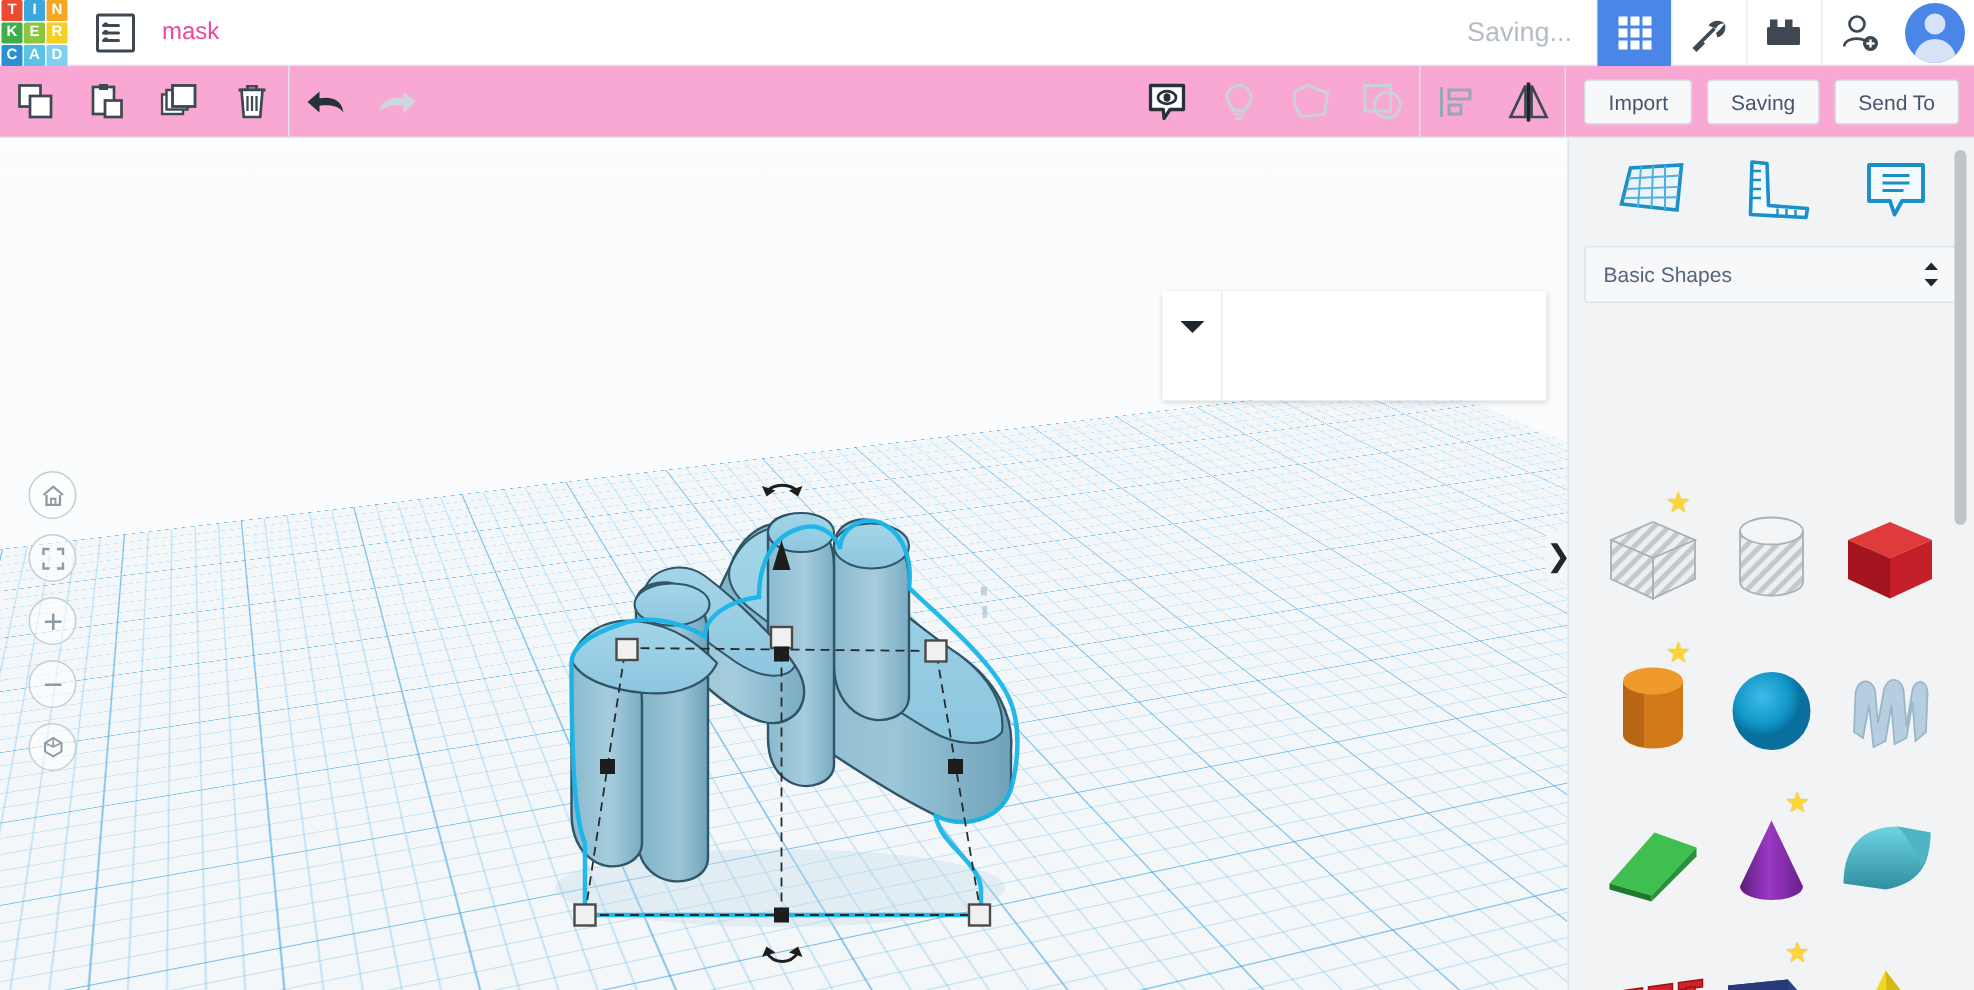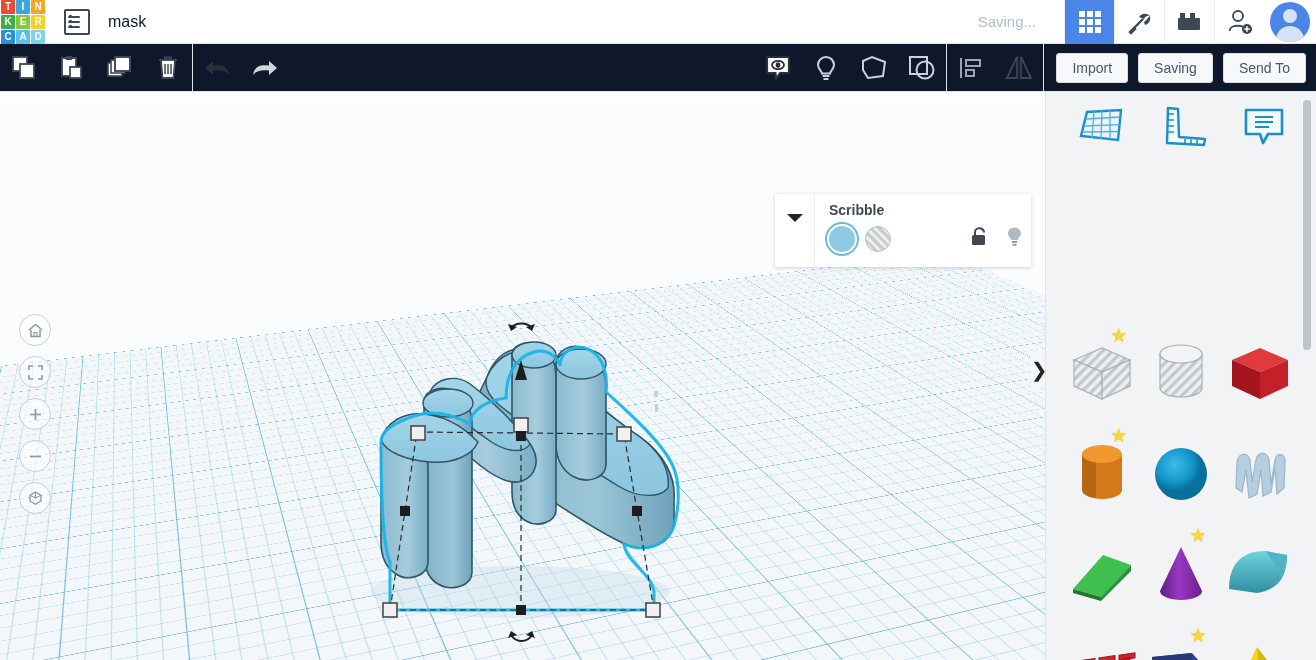--- a/index.html
+++ b/index.html
@@ -44,27 +44,27 @@
   .menu-btn i {
     display: block; height: 2px; background: #3d4852;
     border-radius: 1px;
   }
   .menu-btn i:nth-child(odd) { width: 3px; }
   .menu-btn i:nth-child(even) { width: 12px; margin-left: -8px; }
   .menu-row { display: flex; align-items: center; gap: 4px; height: 3px; }
   .menu-row .dot { width: 3px; height: 3px; background: #3d4852; }
   .menu-row .bar { width: 11px; height: 2px; background: #3d4852; }
   .doc-title {
-    margin-left: 18px; font-size: 16px; color: #0f172a; font-weight: 400;
+    margin-left: 18px; font-size: 16px; color: #ec4899; font-weight: 400;
   }
   .header-right {
     margin-left: auto; display: flex; align-items: center; height: 44px;
   }
   .saving-text {
-    font-size: 15px; color: #b4bcc6; margin-right: 28px;
+    font-size: 18px; color: #b4bcc6; margin-right: 16px;
   }
   .hdr-icon {
     width: 50px; height: 44px;
     display: flex; align-items: center; justify-content: center;
     border-left: 1px solid #eceff2;
     cursor: pointer; position: relative;
   }
   .hdr-icon.active { background: #4a86e8; }
   .grid9 {
     display: grid; grid-template-columns: repeat(3, 6px);
@@ -84,21 +84,21 @@
     background: #d6e2f7; border-radius: 50%; left: 13px; top: 7px;
   }
   .avatar::after {
     content: ""; position: absolute; width: 28px; height: 18px;
     background: #d6e2f7; border-radius: 14px 14px 0 0; left: 6px; top: 24px;
   }
 
   
   .toolbar {
     position: absolute; top: 44px; left: 0; width: 1316px; height: 48px;
-    background: #0f172a; border-bottom: 1px solid #dfe3e8;
+    background: #f9a8d4; border-bottom: 1px solid #dfe3e8;
     display: flex; align-items: center; z-index: 35;
   }
   .tb-btn {
     width: 48px; height: 48px; display: flex; align-items: center;
     justify-content: center; cursor: pointer;
   }
   .tb-sep { width: 1px; height: 48px; background: #dfe3e8; }
   .tb-spacer { flex: 1; }
   .tb-text-btn {
     height: 30px; padding: 0 15px; margin-right: 10px;
@@ -575,42 +575,20 @@
         </svg>
       </div>
     </div>
 
     <div class="inspector">
       <div class="insp-left">
         <svg width="18" height="12" viewBox="0 0 18 12">
           <path d="M1 2 L9 10 L17 2 Z" fill="#1d2730"></path>
         </svg>
       </div>
-      <div class="insp-body">
-        <div class="insp-title">Scribble</div>
-        <div class="insp-row">
-          <div class="swatch solid"></div>
-          <div class="swatch hole"></div>
-        </div>
-        <div class="insp-tools">
-          <div>
-            <svg width="18" height="20" viewBox="0 0 18 20">
-              <rect x="2" y="9" width="13" height="10" rx="1.5" fill="#3d4852"></rect>
-              <path d="M5 9 V6 C5 3 8 1.5 11 2.5 C13 3.2 14 5 14 6.5" fill="none" stroke="#3d4852" stroke-width="2"></path>
-            </svg>
-          </div>
-          <div>
-            <svg width="17" height="21" viewBox="0 0 17 21">
-              <path d="M8.5 1.5 C12.4 1.5 15 4.3 15 7.5 C15 10.5 12 11.8 11.6 14 H5.4 C5 11.8 2 10.5 2 7.5 C2 4.3 4.6 1.5 8.5 1.5 Z" fill="#aeb8c1"></path>
-              <rect x="6" y="15" width="5" height="2" fill="#8d99a3"></rect>
-              <rect x="6.5" y="18" width="4" height="1.8" fill="#8d99a3"></rect>
-            </svg>
-          </div>
-        </div>
-      </div>
     </div>
 
   </div>
 
   <div class="panel-collapse">❯</div>
 
   <div class="rpanel">
 
     <div class="rp-icons">
       <div class="rp-icon">
@@ -628,20 +606,29 @@
         </svg>
       </div>
       <div class="rp-icon">
         <svg width="46" height="44" viewBox="0 0 46 44">
           <path d="M5 6 H41 V30 H27 L22 39 L19 30 H5 Z" fill="#f4fbfe" stroke="#1b8fc7" stroke-width="2.6" stroke-linejoin="round"></path>
           <path d="M14 13 H32 M14 18 H32 M14 23 H28" stroke="#1b8fc7" stroke-width="1.9"></path>
         </svg>
       </div>
     </div>
 
+    <div class="rp-select-wrap">
+      <div class="rp-select">
+        <span class="rp-select-label">Basic Shapes</span>
+        <svg width="11" height="18" viewBox="0 0 11 18">
+          <path d="M5.5 1 L10 6 H1 Z" fill="#1d2730"></path>
+          <path d="M5.5 17 L10 12 H1 Z" fill="#1d2730"></path>
+        </svg>
+      </div>
+    </div>
 
     <div class="rp-grid">
 
       <div class="shape-cell">
         <span class="star">★</span>
         <svg width="76" height="72" viewBox="0 0 76 72">
           <defs>
               <pattern id="hatch" width="7" height="7" patternUnits="userSpaceOnUse" patternTransform="rotate(45)">
             <rect width="3.5" height="7" fill="#c3c8cc"></rect>
                 <rect x="3.5" width="3.5" height="7" fill="#eceef0"></rect>

